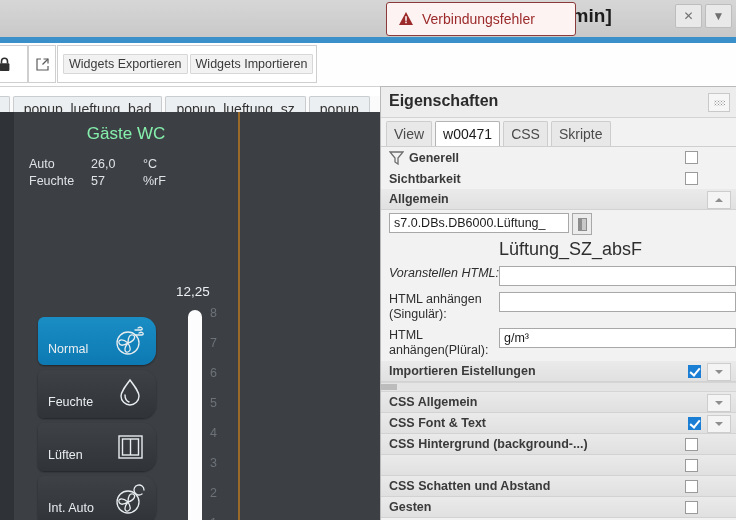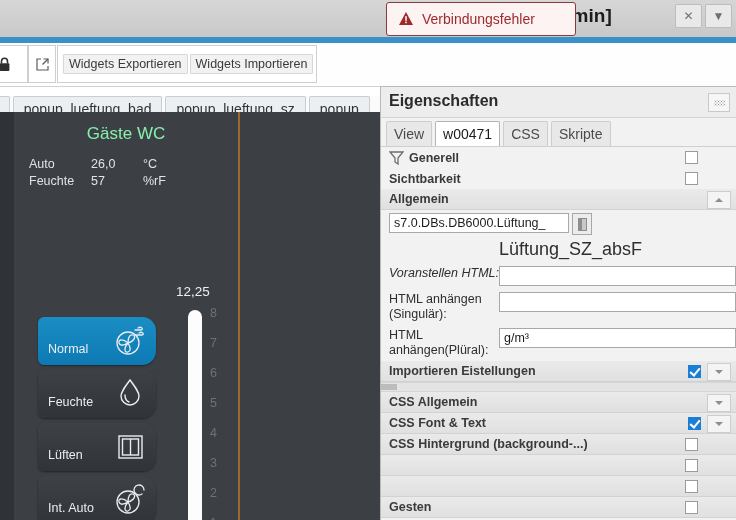--- a/index.html
+++ b/index.html
@@ -501,20 +501,21 @@
       <div class="row-sec">
         <span class="sname">CSS Hintergrund (background-...)</span>
         <span class="cbox"></span>
       </div>
 
       <div class="row-sec">
         <span class="cbox"></span>
       </div>
 
       <div class="row-sec">
+        <span class="sname">CSS Schatten und Abstand</span>
         <span class="cbox"></span>
       </div>
 
       <div class="row-sec">
         <span class="sname">Gesten</span>
         <span class="cbox"></span>
       </div>
 
     </div>
   </div>

